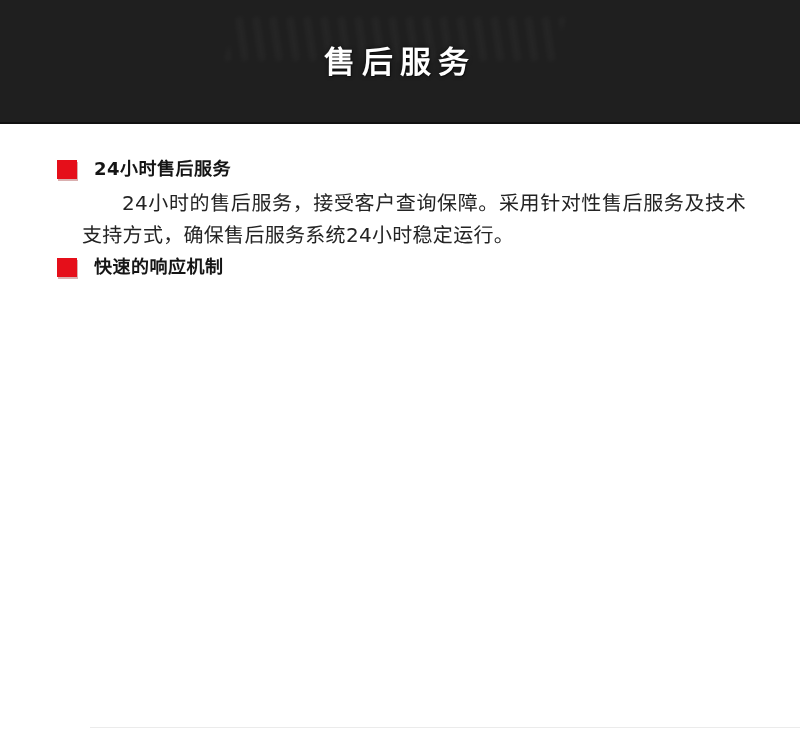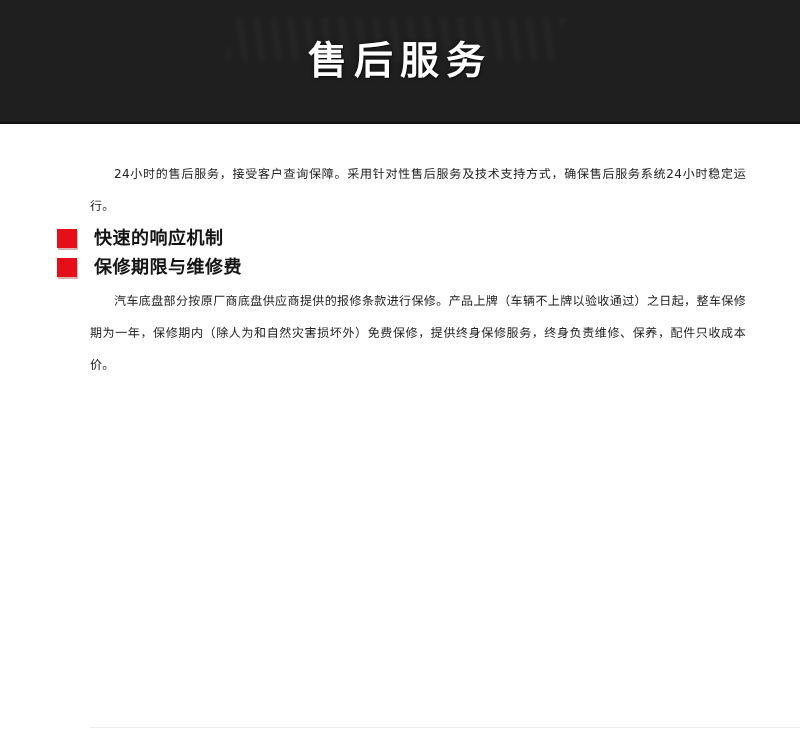--- a/index.html
+++ b/index.html
@@ -40,21 +40,21 @@
       rgba(0, 0, 0, 0) 5px 16px
     );
     filter: blur(2px);
     transform: skewX(-12deg);
     pointer-events: none;
   }
   .banner-title {
     position: relative;
     margin-top: 18px;
     color: #ffffff;
-    font-size: 39px;
+    font-size: 31px;
     font-weight: 700;
     letter-spacing: 7px;
     text-shadow: 0 0 4px rgba(0, 0, 0, 0.6), 1px 1px 0 rgba(0,0,0,0.4);
     white-space: nowrap;
   }
 
   
   .content {
     padding: 34px 54px 0 57px;
   }
@@ -76,23 +76,23 @@
   }
   .heading {
     margin: 0;
     font-size: 18px;
     line-height: 22px;
     font-weight: 700;
     color: #151515;
     letter-spacing: 0.5px;
   }
   .para {
-    margin: 0 0 0 33px;
+    margin: 0 0 0 25px;
     text-indent: 2em;
-    font-size: 12px;
+    font-size: 20px;
     line-height: 32px;
     color: #232323;
     text-align: justify;
     letter-spacing: 0.3px;
   }
 
   
   .footer-rule {
     position: absolute;
     left: 90px;
@@ -108,35 +108,32 @@
 <div class="page">
 
   <header class="banner">
     <div class="banner-watermark"></div>
     <h1 class="banner-title">售后服务</h1>
   </header>
 
   <main class="content">
 
     <section class="section">
+      <div class="heading-row">
+        <span class="bullet"></span>
+        <h2 class="heading">24小时售后服务</h2>
+      </div>
       <p class="para">24小时的售后服务，接受客户查询保障。采用针对性售后服务及技术支持方式，确保售后服务系统24小时稳定运行。</p>
     </section>
 
 
     <section class="section">
       <div class="heading-row">
         <span class="bullet"></span>
         <h2 class="heading">快速的响应机制</h2>
       </div>
     </section>
 
-    <section class="section">
-      <div class="heading-row">
-        <span class="bullet"></span>
-        <h2 class="heading">保修期限与维修费</h2>
-      </div>
-      <p class="para">汽车底盘部分按原厂商底盘供应商提供的报修条款进行保修。产品上牌（车辆不上牌以验收通过）之日起，整车保修期为一年，保修期内（除人为和自然灾害损坏外）免费保修，提供终身保修服务，终身负责维修、保养，配件只收成本价。</p>
-    </section>
 
   </main>
 
   <div class="footer-rule"></div>
 </div>
 
 </body></html>

